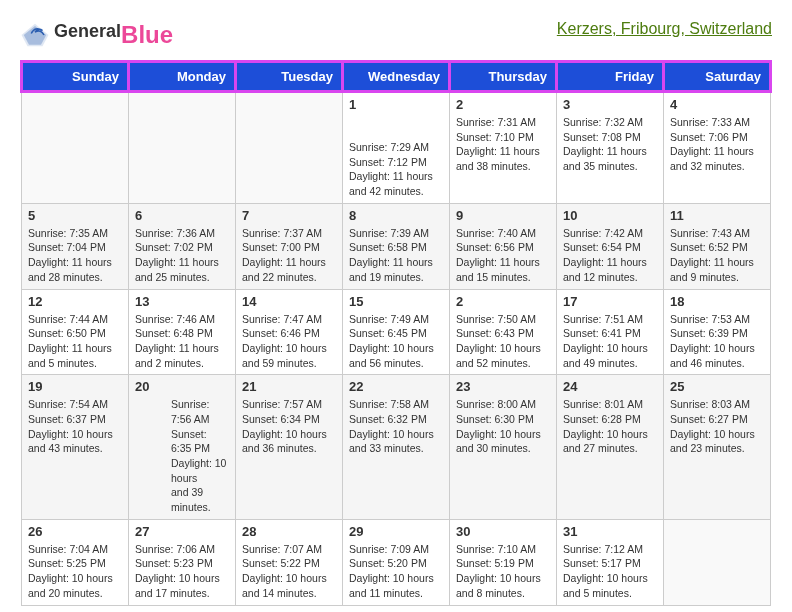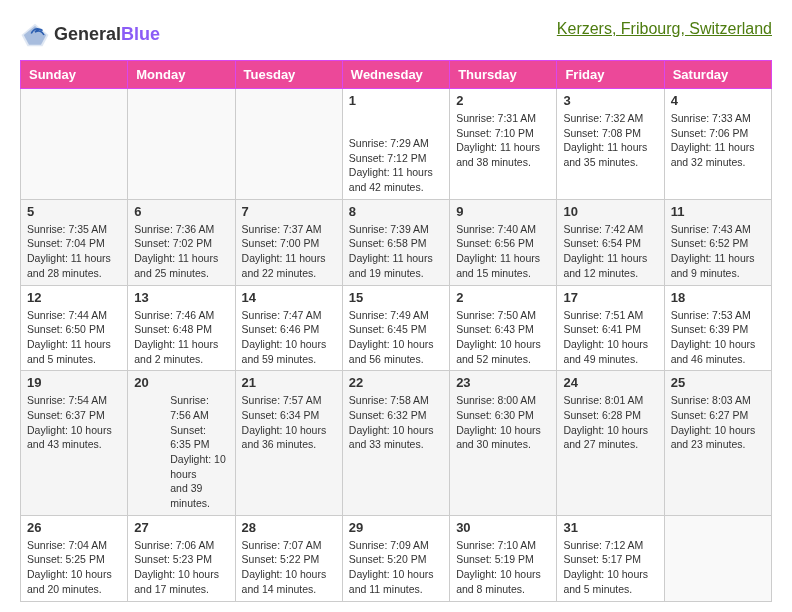--- a/index.html
+++ b/index.html
@@ -24,23 +24,23 @@
     .logo-text {
       display: flex;
       line-height: 1.1;
     }
     .logo-general {
       font-size: 18px;
       font-weight: bold;
       color: #333;
     }
     .logo-blue {
-      font-size: 18px;
+      font-size: 24px;
       font-weight: bold;
-      color: #8b5cf6;
+      color: #ec4899;
     }
     .logo-icon {
       width: 30px;
       height: 30px;
     }
     .title-area {
       text-align: right;
     }
     .month-title {
       font-size: 32px;
@@ -51,26 +51,26 @@
       font-size: 16px;
       color: #4d7c0f;
       text-decoration: underline;
     }
     .calendar {
       width: 100%;
       border-collapse: collapse;
       border: 1px solid #ccc;
     }
     .calendar th {
-      background: #ec4899;
+      background: #1d4ed8;
       color: white;
-      text-align: left;
+      text-align: right;
       padding: 6px 8px;
       font-size: 13px;
-      border: 1px solid #d946ef;
+      border: 3px solid #d946ef;
     }
     .calendar td {
       border: 1px solid #ccc;
       vertical-align: top;
       padding: 4px 6px;
       width: 107px;
       min-height: 90px;
       font-size: 11px;
       color: #333;
       background: #fff;

